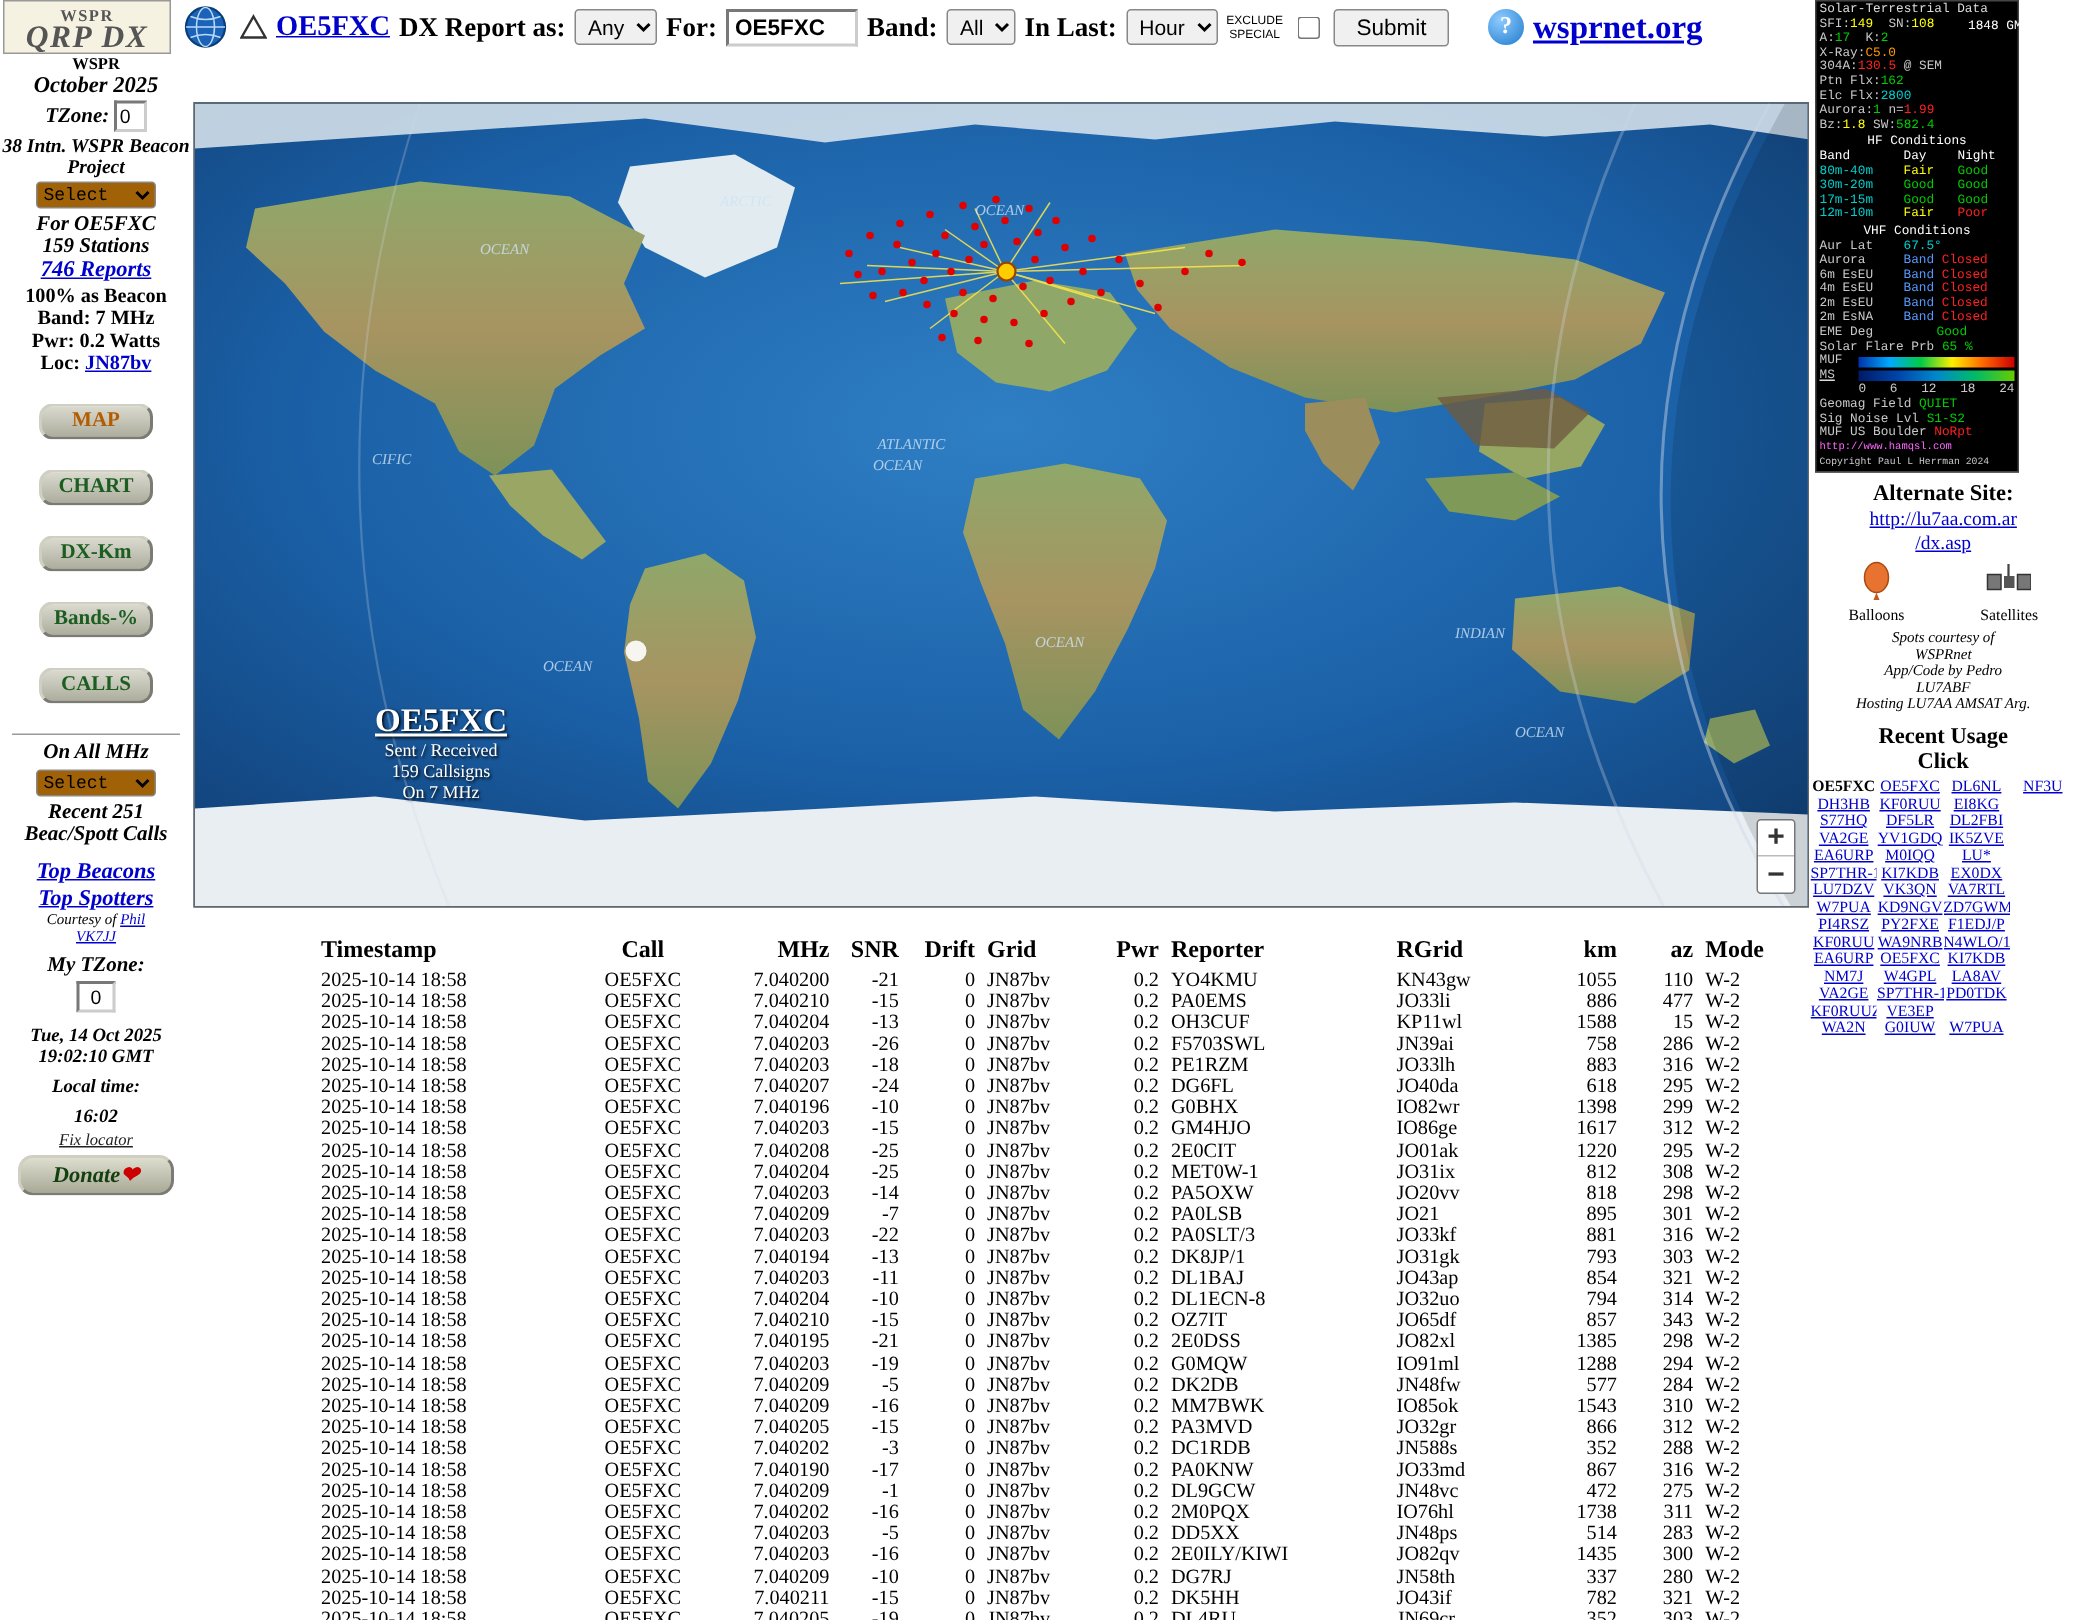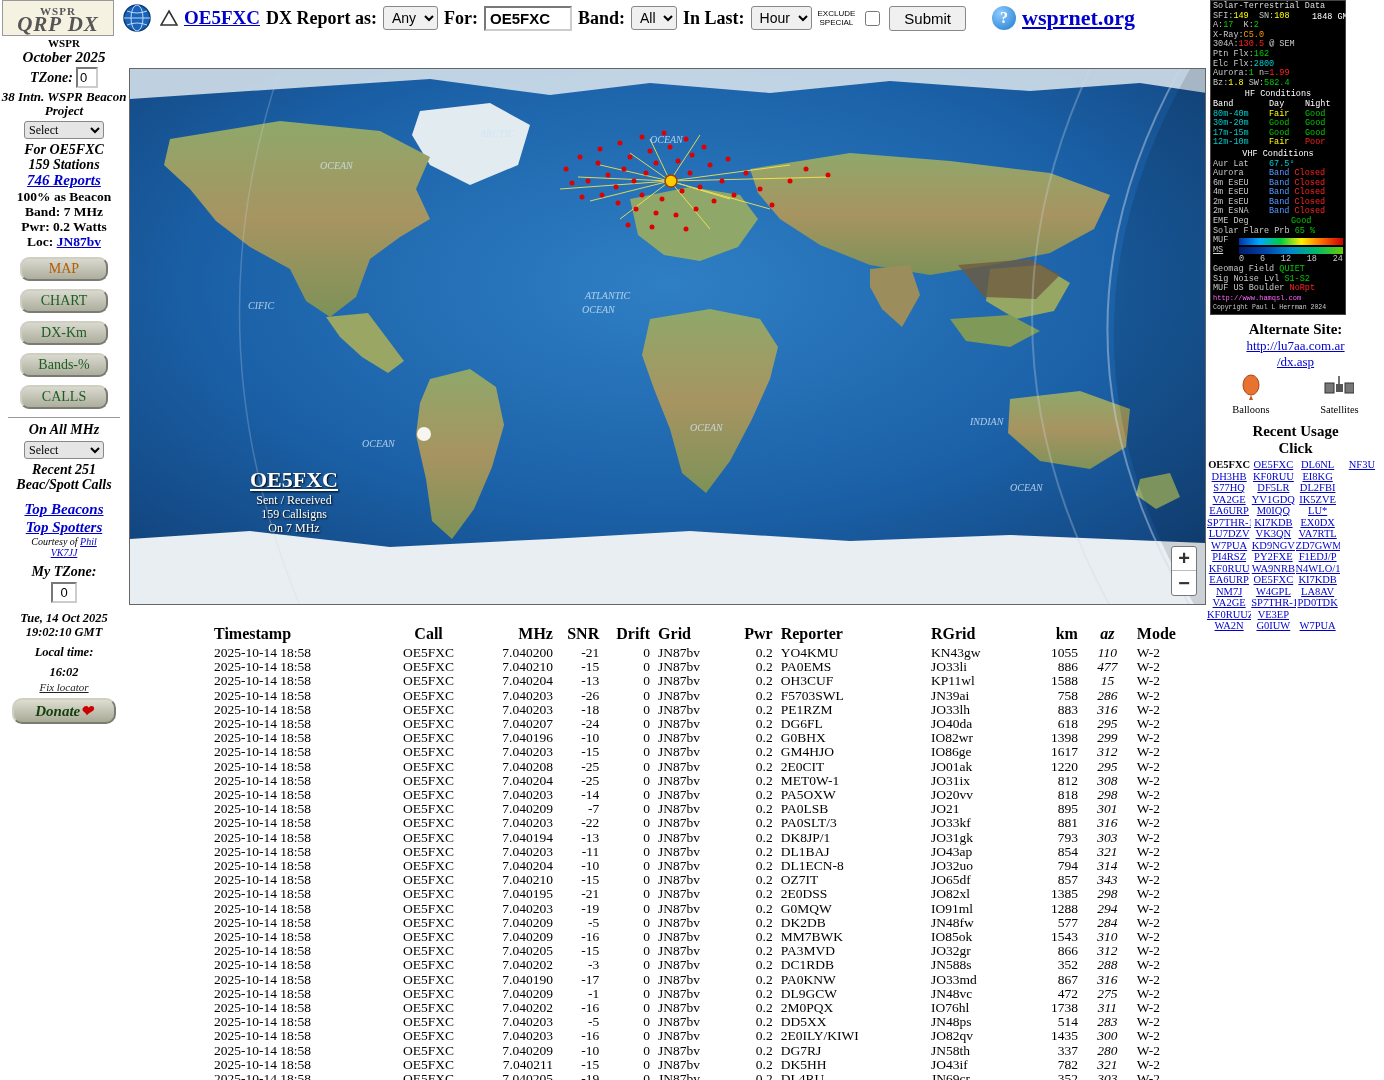--- a/index.html
+++ b/index.html
@@ -112,43 +112,43 @@
   .sb-tzone-label { font-weight: bold; font-style: italic; font-size: 14px; }
   .sb-tzone-input {
     width: 22px; font-size: 13px; border: 2px inset #ccc;
     font-family: "Liberation Sans", sans-serif;
   }
   .sb-beacon {
     font-style: italic; font-weight: bold; font-size: 13px;
     line-height: 14px; margin-top: 2px;
   }
   .sb-select {
-    font-family: Liberation Serif, serif;
+    font-family: Liberation Mono, monospace;
     font-size: 12px; width: 80px; margin: 3px auto;
-    border: 1px solid #888; background: #e5e5e5; border-radius: 3px;
+    border: 1px solid #888; background: #a16207; border-radius: 3px;
   }
   .sb-for {
     font-style: italic; font-weight: bold; font-size: 14px;
     line-height: 15px;
   }
   .sb-reports {
     color: #0000cc; font-weight: bold; font-style: italic; font-size: 15px;
     text-decoration: underline;
   }
   .sb-info { font-weight: bold; font-size: 13.5px; line-height: 15px; }
   .sb-loc-link { color: #0000cc; text-decoration: underline; }
 
   .btn3d {
-    display: block; width: 88px; margin: 8px auto;
+    display: block; width: 76px; margin: 20px auto;
     padding: 2px 0;
     background: linear-gradient(#d9d9cf, #aeae9e);
     border: 2px outset #cfcfc2;
     border-radius: 9px;
     font-family: "Liberation Serif", serif;
-    font-weight: normal; font-size: 14px;
+    font-weight: bold; font-size: 14px;
     color: #1a4a1a;
     text-align: center;
     cursor: pointer;
   }
   .btn3d.green { color: #1b5e20; }
   .btn3d.map { color: #b35c00; }
 
   .sb-onall { font-style: italic; font-weight: bold; font-size: 14px; margin-top: 4px; }
   .sb-recent { font-style: italic; font-weight: bold; font-size: 14px; line-height: 15px; }
   .sb-toplink {
@@ -281,21 +281,21 @@
   .c-ts { text-align: left; width: 150px;}
   .c-call { text-align: center; width: 78px;}
   .c-mhz { text-align: right; width: 72px;}
   .c-snr { text-align: right; width: 38px;}
   .c-drift { text-align: right; width: 44px;}
   .c-grid { text-align: left; width: 66px;}
   .c-pwr { text-align: right; width: 40px;}
   .c-rep { text-align: left; width: 130px; padding-left: 14px;}
   .c-rgrid { text-align: left; width: 80px;}
   .c-km { text-align: right; width: 54px;}
-  .c-az { text-align: center; width: 44px; font-style: italic;}
+  .c-az { text-align: right; width: 44px;}
   .c-mode { text-align: left; width: 58px; padding-left: 12px;}
 </style>
 </head>
 <body>
 
 <div id="page">
 
   <div id="topbar">
     <div class="qrpdx-logo">
       <div style="text-align:center;line-height:13px;">
@@ -680,20 +680,27 @@
         <svg width="30" height="28" viewBox="0 0 30 28">
           <rect x="12" y="10" width="7" height="8" fill="#555"></rect>
           <rect x="1" y="9" width="9" height="10" fill="#777" stroke="#333"></rect>
           <rect x="21" y="9" width="9" height="10" fill="#777" stroke="#333"></rect>
           <line x1="15" y1="10" x2="15" y2="2" stroke="#444" stroke-width="1.5"></line>
         </svg>
         <div>Satellites</div>
       </div>
     </div>
 
+    <div class="credits">
+      <div>Spots courtesy of</div>
+      <div>WSPRnet</div>
+      <div>App/Code by Pedro</div>
+      <div>LU7ABF</div>
+      <div>Hosting LU7AA AMSAT Arg.</div>
+    </div>
 
     <div class="recent-usage">
       <div>Recent Usage</div>
       <div>Click</div>
     </div>
 
     <div class="callgrid" id="callgrid">
         <span class="bold">OE5FXC</span>
         <span>OE5FXC</span>
         <span>DL6NL</span>

